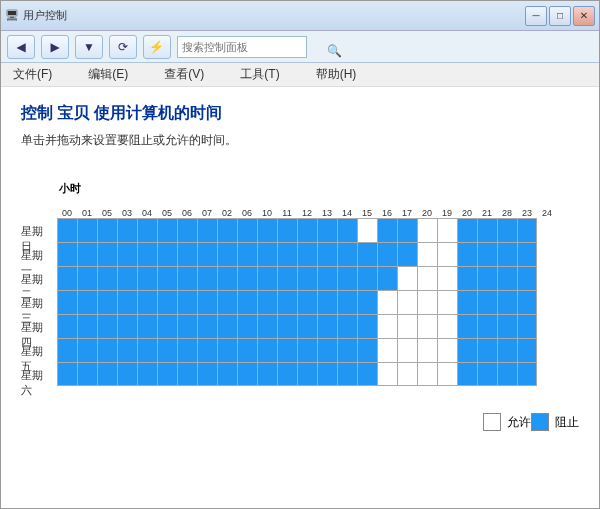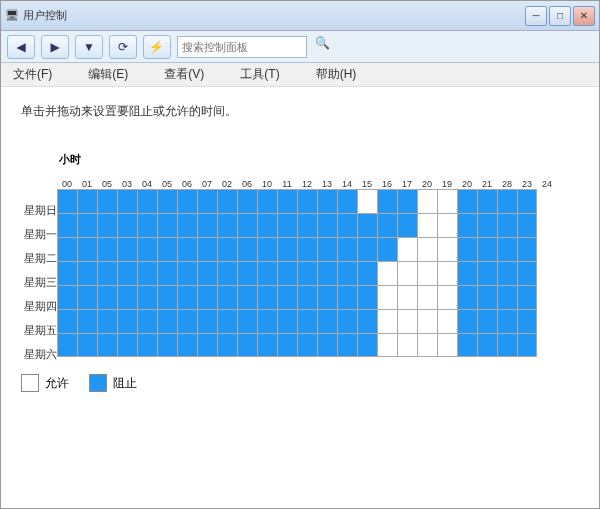--- a/index.html
+++ b/index.html
@@ -84,22 +84,22 @@
       background: white;
       border: 1px solid #9bbbd8;
       height: 24px;
       padding: 0 6px;
       font-size: 12px;
       color: #003399;
       gap: 4px;
     }
     .search-bar {
       display: flex;
-      align-items: flex-start;
-      gap: 8px;
+      align-items: flex-end;
+      gap: 20px;
     }
     .search-input {
       width: 130px;
       height: 22px;
       border: 1px solid #9bbbd8;
       padding: 0 4px;
       font-size: 11px;
       background: white;
       color: #999;
     }
@@ -140,21 +140,21 @@
       display: flex;
       flex-direction: column;
       padding-top: 22px;
     }
     .day-label {
       height: 24px;
       width: 36px;
       display: flex;
       align-items: center;
       justify-content: flex-end;
-      padding-right: 0;
+      padding-right: 8px;
       font-size: 11px;
       color: #333;
       flex-shrink: 0;
     }
     .grid-area {
       display: flex;
       flex-direction: column;
     }
     .hour-labels {
       display: flex;
@@ -180,22 +180,22 @@
       border-bottom: none;
       flex-shrink: 0;
       cursor: pointer;
     }
     .grid-cell:last-child { border-right: 1px solid #aaa; }
     .grid-row:last-child .grid-cell { border-bottom: 1px solid #aaa; }
     .cell-blocked { background: #2196F3; }
     .cell-allowed { background: white; }
     .legend {
       display: flex;
-      gap: 20px;
-      margin-top: 8px;
+      margin-top: 18px;
+      justify-content: flex-end;
     }
     .legend-item {
       display: flex;
       align-items: center;
       gap: 6px;
       font-size: 12px;
     }
     .legend-box {
       width: 18px;
       height: 18px;
@@ -235,20 +235,21 @@
 
   <div class="menu-bar">
     <span class="menu-item">文件(F)</span>
     <span class="menu-item">编辑(E)</span>
     <span class="menu-item">查看(V)</span>
     <span class="menu-item">工具(T)</span>
     <span class="menu-item">帮助(H)</span>
   </div>
 
   <div class="content">
+    <div class="page-title">控制 宝贝 使用计算机的时间</div>
     <div class="page-subtitle">单击并拖动来设置要阻止或允许的时间。</div>
 
     <div style="display:flex; flex-direction:row;">
 
       <div class="day-labels">
         <div class="day-label"></div>
         <div class="day-label">星期日</div>
         <div class="day-label">星期一</div>
         <div class="day-label">星期二</div>
         <div class="day-label">星期三</div>

